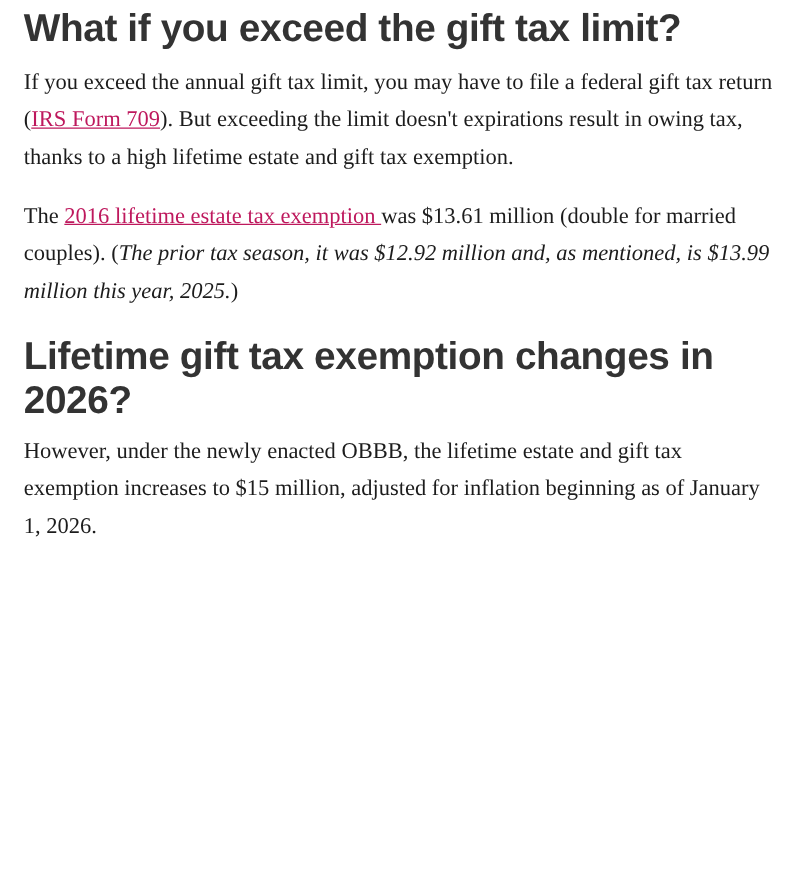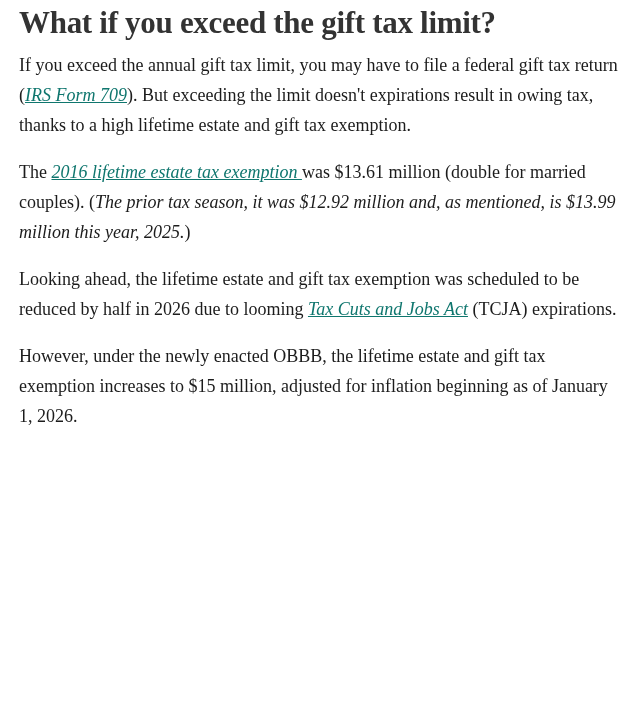--- a/index.html
+++ b/index.html
@@ -18,48 +18,47 @@
     padding: 0 13px 16px 19px;
   }
   h1.heading, h2.heading {
     font-family: "Liberation Sans", sans-serif;
     font-weight: 700;
     font-size: 31px;
     line-height: 35px;
     color: #333333;
     letter-spacing: -0.3px;
   }
-  h1.heading { margin: 5px 0 10px 0; font-family: Liberation Serif, serif; }
+  h1.heading { margin: 5px 0 10px 0; }
   h2.heading { margin: 20px 0 8px 0; }
   p.body {
     font-family: "Liberation Serif", serif;
     font-size: 18px;
     line-height: 30px;
     color: #1c1c1c;
     margin: 0 0 17px 0;
   }
   p.body .italic { font-style: italic; margin-top: 44px; }
   a.link {
-    color: #0f766e;
+    color: #be185d;
     text-decoration: underline;
     cursor: pointer;
-    font-style: italic;
   }
 </style>
 </head>
 <body>
 
 <main class="page">
 
   <h1 class="heading">What if you exceed the gift tax limit?</h1>
 
   <p class="body"><span class="">If you exceed the annual gift tax limit, you may have to file a federal gift tax return (</span><a class="link" href="#">IRS Form 709</a><span class="">). But exceeding the limit doesn't expirations result in owing tax, thanks to a high lifetime estate and gift tax exemption.</span></p>
 
   <p class="body"><span class="">The </span><a class="link" href="#">2016 lifetime estate tax exemption </a><span class="">was $13.61 million (double for married couples). (</span><span class="italic">The prior tax season, it was $12.92 million and, as mentioned, is $13.99 million this year, 2025.</span><span class="">)</span></p>
 
 
+  <h2 class="heading">Lifetime gift tax exemption changes in 2026?</h2>
 
-  <p class="body"><span class="">Looking ahead, the lifetime estate and gift tax exemption was scheduled to be reduced by half in 2026 due to looming </span><a class="link" href="#">Tax Cuts and Jobs Act</a><span class=""> (TCJA) expirations.</span></p>
 
   <p class="body"><span class="">However, under the newly enacted OBBB, the lifetime estate and gift tax exemption increases to $15 million, adjusted for inflation beginning as of January 1, 2026.</span></p>
 
 
 </main>
 
 </body></html>

